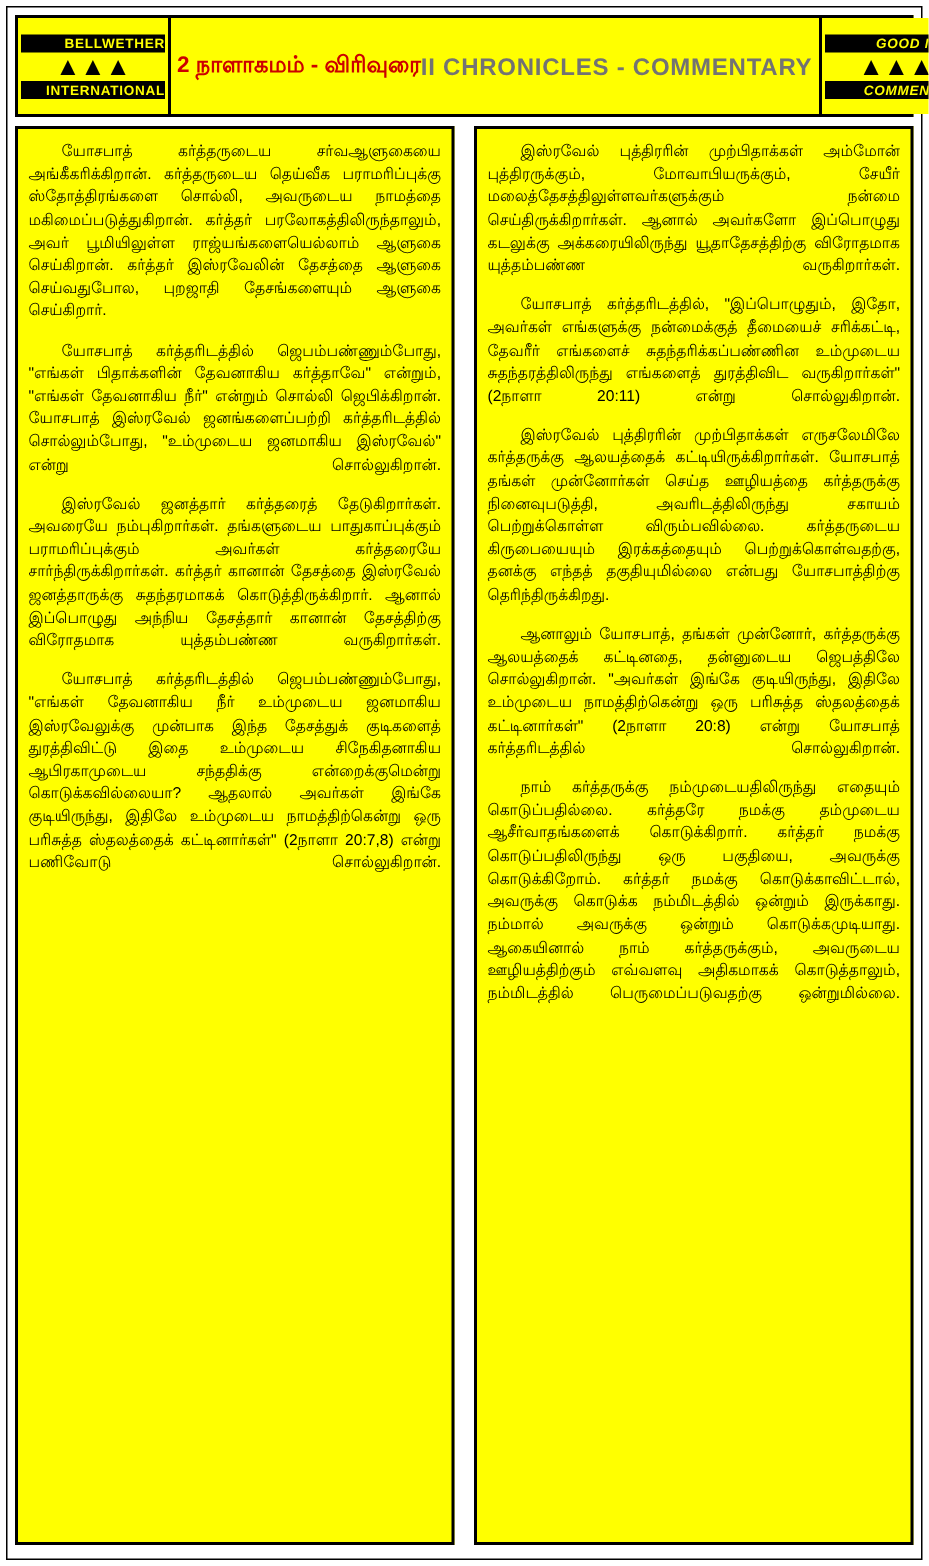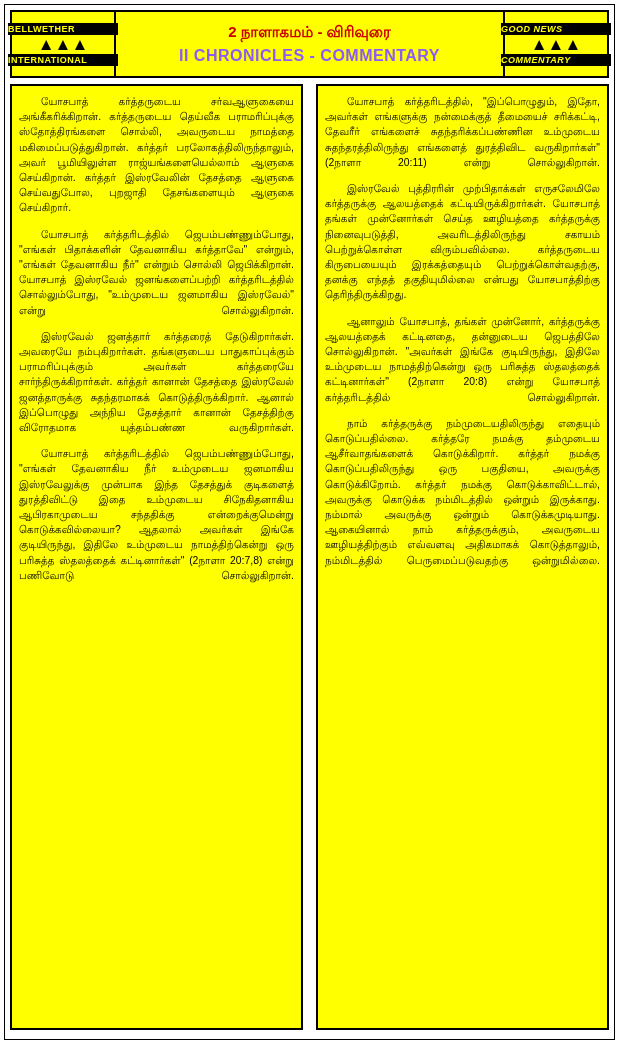--- a/index.html
+++ b/index.html
@@ -63,48 +63,48 @@
     align-items: center;
     justify-content: center;
     width: 100%;
   }
   .logo-line {
     background: #000000;
     color: #ffff00;
     font-size: 9px;
     font-weight: bold;
     letter-spacing: 0.5px;
-    text-align: left;
-    width: 110px;
+    text-align: right;
+    width: 96px;
     line-height: 12px;
     margin: 1px 0;
   }
   .logo-mark {
     font-size: 17px;
     line-height: 17px;
     color: #000000;
   }
   .header-titles {
     flex: 1;
     display: flex;
-    flex-direction: column;
+    flex-direction: row;
     align-items: center;
     justify-content: center;
     padding: 2px 4px;
   }
   .title-tamil {
     color: #cc0000;
     font-size: 15px;
     font-weight: bold;
     text-align: center;
     line-height: 20px;
     white-space: nowrap;
   }
   .title-eng {
-    color: #8b5cf6;
+    color: #737373;
     font-size: 16px;
     font-weight: bold;
     text-align: center;
     line-height: 22px;
     letter-spacing: 0.5px;
     margin-top: 3px;
     white-space: nowrap;
   }
   
   .columns {
@@ -172,20 +172,21 @@
   <div class="columns">
 
     <div class="col">
       <p class="para">யோசபாத்  கர்த்தருடைய சர்வஆளுகையை  அங்கீகரிக்கிறான். கர்த்தருடைய  தெய்வீக  பராமரிப்புக்கு ஸ்தோத்திரங்களை  சொல்லி,  அவருடைய நாமத்தை  மகிமைப்படுத்துகிறான்.  கர்த்தர் பரலோகத்திலிருந்தாலும்,  அவர்  பூமியிலுள்ள ராஜ்யங்களையெல்லாம்  ஆளுகை  செய்கிறான். கர்த்தர்  இஸ்ரவேலின்  தேசத்தை  ஆளுகை செய்வதுபோல,  புறஜாதி  தேசங்களையும் ஆளுகை செய்கிறார்.</p>
       <p class="para">யோசபாத்  கர்த்தரிடத்தில் ஜெபம்பண்ணும்போது,  "எங்கள்  பிதாக்களின் தேவனாகிய  கர்த்தாவே"  என்றும்,  "எங்கள் தேவனாகிய  நீர்"  என்றும்  சொல்லி ஜெபிக்கிறான்.  யோசபாத்  இஸ்ரவேல் ஜனங்களைப்பற்றி  கர்த்தரிடத்தில் சொல்லும்போது,  "உம்முடைய  ஜனமாகிய இஸ்ரவேல்" என்று சொல்லுகிறான்.</p>
       <p class="para">இஸ்ரவேல்  ஜனத்தார்  கர்த்தரைத் தேடுகிறார்கள்.  அவரையே  நம்புகிறார்கள். தங்களுடைய  பாதுகாப்புக்கும்  பராமரிப்புக்கும் அவர்கள்  கர்த்தரையே  சார்ந்திருக்கிறார்கள். கர்த்தர்  கானான்  தேசத்தை  இஸ்ரவேல் ஜனத்தாருக்கு  சுதந்தரமாகக் கொடுத்திருக்கிறார்.  ஆனால்  இப்பொழுது அந்நிய  தேசத்தார்  கானான்  தேசத்திற்கு விரோதமாக யுத்தம்பண்ண வருகிறார்கள்.</p>
       <p class="para">யோசபாத்  கர்த்தரிடத்தில் ஜெபம்பண்ணும்போது,  "எங்கள்  தேவனாகிய நீர்  உம்முடைய  ஜனமாகிய இஸ்ரவேலுக்கு  முன்பாக  இந்த  தேசத்துக் குடிகளைத்  துரத்திவிட்டு  இதை உம்முடைய சிநேகிதனாகிய ஆபிரகாமுடைய சந்ததிக்கு  என்றைக்குமென்று கொடுக்கவில்லையா?  ஆதலால் அவர்கள்  இங்கே  குடியிருந்து,  இதிலே உம்முடைய  நாமத்திற்கென்று  ஒரு பரிசுத்த  ஸ்தலத்தைக்  கட்டினார்கள்" (2நாளா  20:7,8)  என்று  பணிவோடு சொல்லுகிறான்.</p>
     </div>
 
     <div class="col">
+      <p class="para">இஸ்ரவேல்  புத்திரரின்  முற்பிதாக்கள் அம்மோன்  புத்திரருக்கும்,  மோவாபியருக்கும், சேயீர்  மலைத்தேசத்திலுள்ளவர்களுக்கும் நன்மை  செய்திருக்கிறார்கள்.  ஆனால் அவர்களோ  இப்பொழுது  கடலுக்கு அக்கரையிலிருந்து  யூதாதேசத்திற்கு விரோதமாக யுத்தம்பண்ண வருகிறார்கள்.</p>
       <p class="para">யோசபாத்  கர்த்தரிடத்தில்,  "இப்பொழுதும், இதோ,  அவர்கள் எங்களுக்கு நன்மைக்குத் தீமையைச் சரிக்கட்டி, தேவரீர் எங்களைச் சுதந்தரிக்கப்பண்ணின  உம்முடைய சுதந்தரத்திலிருந்து  எங்களைத்  துரத்திவிட வருகிறார்கள்"  (2நாளா  20:11)  என்று சொல்லுகிறான்.</p>
       <p class="para">இஸ்ரவேல்  புத்திரரின்  முற்பிதாக்கள் எருசலேமிலே  கர்த்தருக்கு  ஆலயத்தைக் கட்டியிருக்கிறார்கள்.  யோசபாத்  தங்கள் முன்னோர்கள்  செய்த  ஊழியத்தை கர்த்தருக்கு  நினைவுபடுத்தி, அவரிடத்திலிருந்து  சகாயம்  பெற்றுக்கொள்ள விரும்பவில்லை.  கர்த்தருடைய  கிருபையையும் இரக்கத்தையும்  பெற்றுக்கொள்வதற்கு, தனக்கு  எந்தத்  தகுதியுமில்லை  என்பது யோசபாத்திற்கு தெரிந்திருக்கிறது.</p>
       <p class="para">ஆனாலும்  யோசபாத்,  தங்கள் முன்னோர்,  கர்த்தருக்கு  ஆலயத்தைக் கட்டினதை,  தன்னுடைய  ஜெபத்திலே சொல்லுகிறான்.  "அவர்கள்  இங்கே குடியிருந்து,  இதிலே  உம்முடைய நாமத்திற்கென்று ஒரு பரிசுத்த ஸ்தலத்தைக் கட்டினார்கள்"  (2நாளா  20:8)  என்று யோசபாத் கர்த்தரிடத்தில் சொல்லுகிறான்.</p>
       <p class="para">நாம்  கர்த்தருக்கு  நம்முடையதிலிருந்து எதையும்  கொடுப்பதில்லை.  கர்த்தரே  நமக்கு தம்முடைய  ஆசீர்வாதங்களைக் கொடுக்கிறார்.  கர்த்தர்  நமக்கு கொடுப்பதிலிருந்து  ஒரு  பகுதியை, அவருக்கு  கொடுக்கிறோம்.  கர்த்தர்  நமக்கு கொடுக்காவிட்டால்,  அவருக்கு  கொடுக்க நம்மிடத்தில்  ஒன்றும்  இருக்காது.  நம்மால் அவருக்கு  ஒன்றும்  கொடுக்கமுடியாது. ஆகையினால்  நாம்  கர்த்தருக்கும், அவருடைய  ஊழியத்திற்கும்  எவ்வளவு அதிகமாகக் கொடுத்தாலும்,  நம்மிடத்தில் பெருமைப்படுவதற்கு ஒன்றுமில்லை.</p>
     </div>
 
   </div>
 </div>
 
 </body></html>

